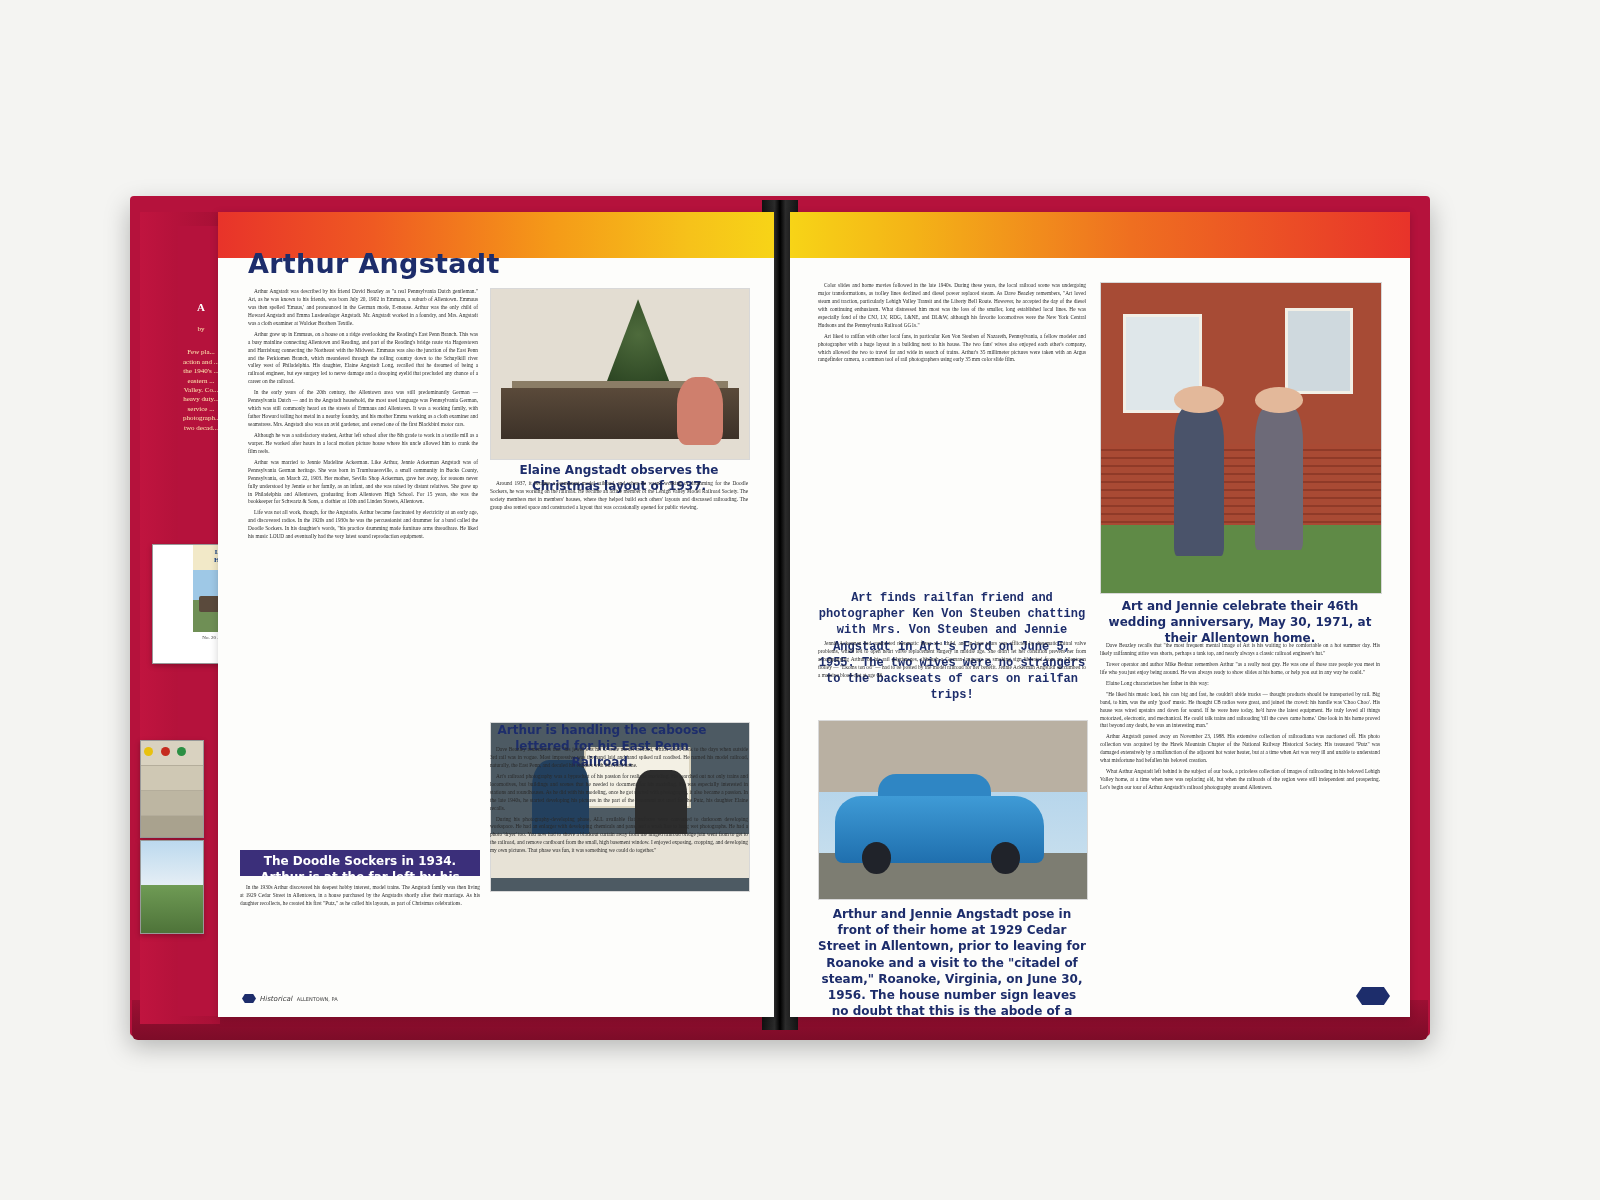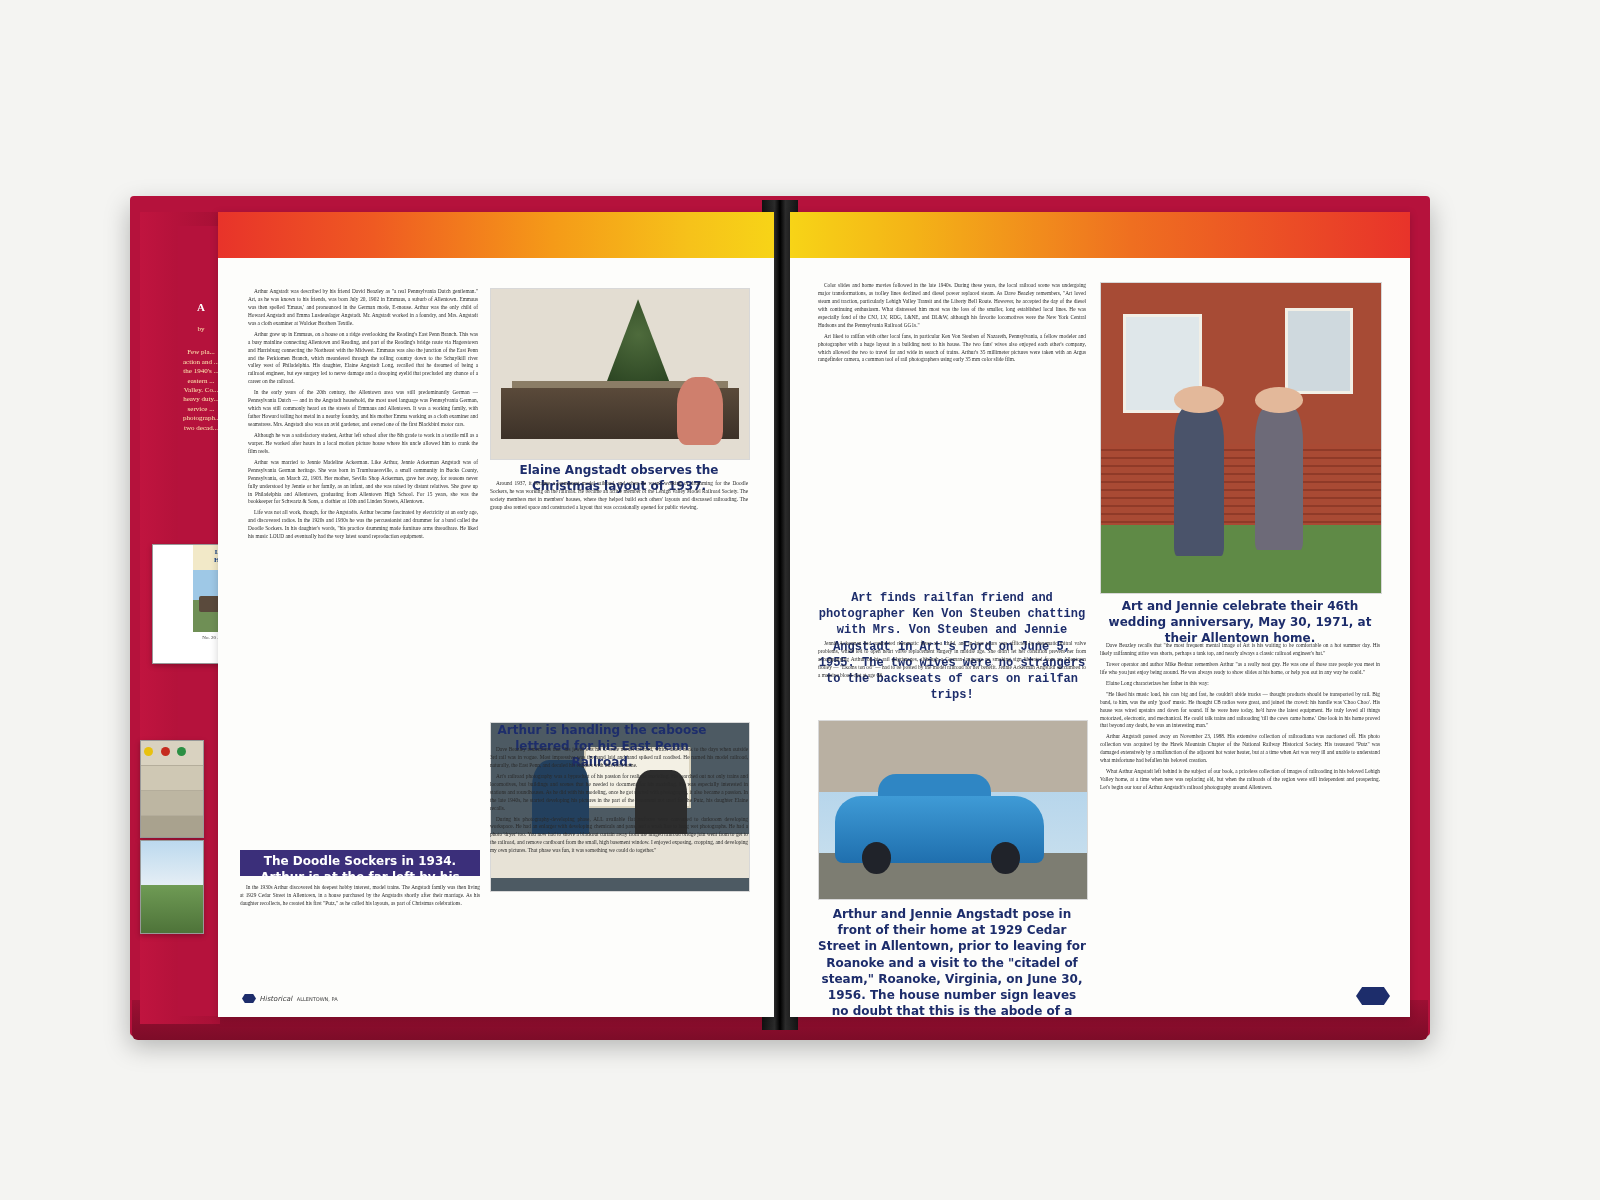--- a/index.html
+++ b/index.html
@@ -179,20 +179,21 @@
   <div class="card card-3">
     <div class="sky"></div>
     <div class="grass"></div>
   </div>
 
   <div class="spine"></div>
 
   <div class="page page-left">
     <div class="page-gradient"></div>
 
+    <div class="headline">Arthur Angstadt</div>
 
     <div class="col" style="left:30px;top:76px;width:230px;">
       <p>Arthur Angstadt was described by his friend David Beazley as "a real Pennsylvania Dutch gentleman." Art, as he was known to his friends, was born July 20, 1902 in Emmaus, a suburb of Allentown. Emmaus was then spelled 'Emaus,' and pronounced in the German mode, E-mouse. Arthur was the only child of Howard Angstadt and Emma Lusdeuslager Angstadt. Mr. Angstadt worked in a foundry, and Mrs. Angstadt was a cloth examiner at Walcker Brothers Textile.</p>
       <p>Arthur grew up in Emmaus, on a house on a ridge overlooking the Reading's East Penn Branch. This was a busy mainline connecting Allentown and Reading, and part of the Reading's bridge route via Hagerstown and Harrisburg connecting the Northeast with the Midwest. Emmaus was also the junction of the East Penn and the Perkiomen Branch, which meandered through the rolling country down to the Schuylkill river valley west of Philadelphia. His daughter, Elaine Angstadt Long, recalled that he dreamed of being a railroad engineer, but eye surgery led to nerve damage and a drooping eyelid that precluded any chance of a career on the railroad.</p>
       <p>In the early years of the 20th century, the Allentown area was still predominantly German — Pennsylvania Dutch — and in the Angstadt household, the most used language was Pennsylvania German, which was still commonly heard on the streets of Emmaus and Allentown. It was a working family, with father Howard toiling hot metal in a nearby foundry, and his mother Emma working as a cloth examiner and seamstress. Mrs. Angstadt also was an avid gardener, and owned one of the first Blackbird motor cars.</p>
       <p>Although he was a satisfactory student, Arthur left school after the 8th grade to work in a textile mill as a warper. He worked after hours in a local motion picture house where his uncle allowed him to crank the film reels.</p>
       <p>Arthur was married to Jennie Madeline Ackerman. Like Arthur, Jennie Ackerman Angstadt was of Pennsylvania German heritage. She was born in Trumbauersville, a small community in Bucks County, Pennsylvania, on March 22, 1903. Her mother, Sevilla Shop Ackerman, gave her away, for reasons never fully understood by Jennie or her family, as an infant, and she was raised by distant relatives. She grew up in Philadelphia and Allentown, graduating from Allentown High School. For 15 years, she was the bookkeeper for Schwartz &amp; Sons, a clothier at 10th and Linden Streets, Allentown.</p>
       <p>Life was not all work, though, for the Angstadts. Arthur became fascinated by electricity at an early age, and discovered radios. In the 1920s and 1930s he was the percussionist and drummer for a band called the Doodle Sockers. In his daughter's words, "his practice drumming made furniture arms threadbare. He liked his music LOUD and eventually had the very latest sound reproduction equipment.</p>
     </div>
 

